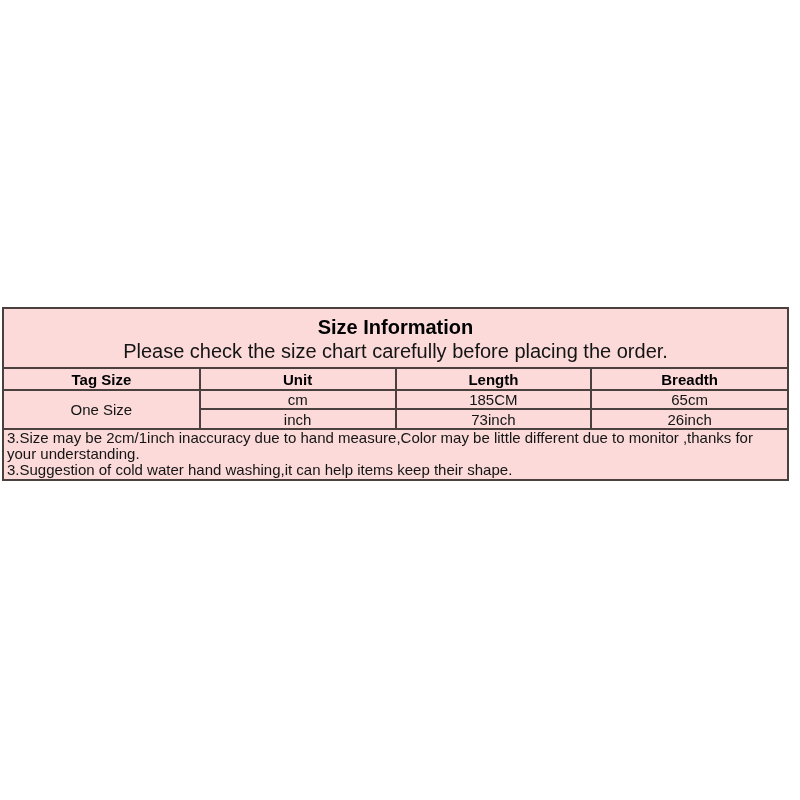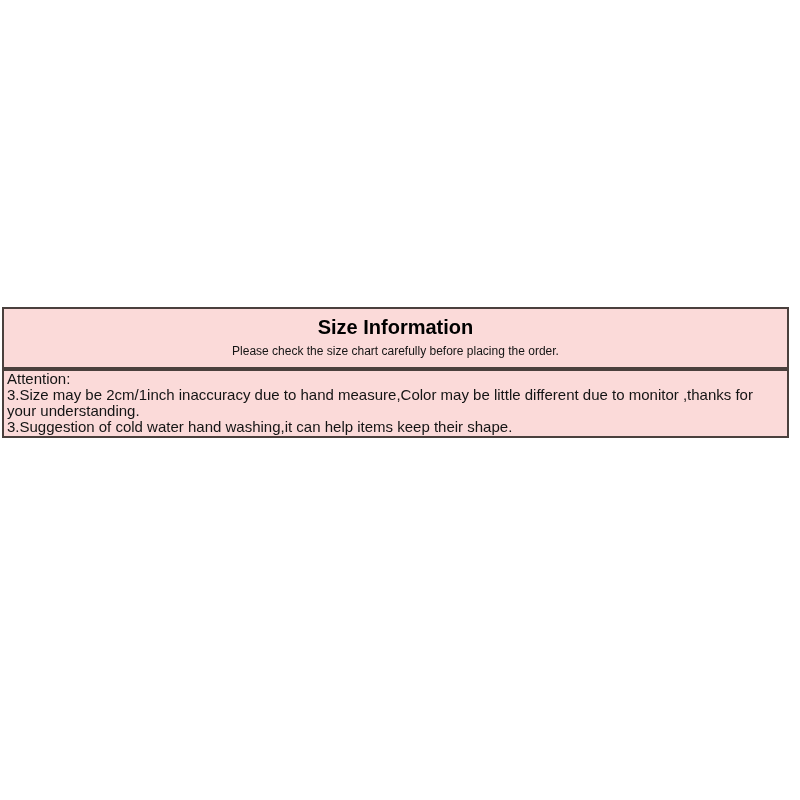--- a/index.html
+++ b/index.html
@@ -31,21 +31,21 @@
   }
   .head .title {
     padding-top: 7px;
     font-size: 20px;
     line-height: 22px;
     font-weight: bold;
     color: #000000;
   }
   .head .subtitle {
     margin-top: 4px;
-    font-size: 12px;
+    font-size: 20px;
     line-height: 18px;
     color: #141414;
   }
   table.size-table {
     width: 100%;
     border-collapse: collapse;
     border-style: hidden; 
     table-layout: fixed;
   }
   table.size-table th,
@@ -75,20 +75,42 @@
 </head>
 <body>
 
 <div class="size-card">
 
   <div class="head">
     <div class="title">Size Information</div>
     <div class="subtitle">Please check the size chart carefully before placing the order.</div>
   </div>
 
+  <table class="size-table">
+    <thead>
+      <tr class="header-row">
+        <th>Tag Size</th>
+        <th>Unit</th>
+        <th>Length</th>
+        <th>Breadth</th>
+      </tr>
+    </thead>
+    <tbody>
+      <tr class="data-row">
+        <td rowspan="2">One Size</td>
+        <td>cm</td>
+        <td>185CM</td>
+        <td>65cm</td>
+      </tr>
+      <tr class="data-row">
+        <td>inch</td>
+        <td>73inch</td>
+        <td>26inch</td>
+      </tr>
+    </tbody>
+  </table>
 
   <div class="attention">
-    <div>Attention:</div>
     <div>3.Size may be 2cm/1inch inaccuracy due to hand measure,Color may be little different due to monitor ,thanks for your understanding.</div>
     <div>3.Suggestion of cold water hand washing,it can help items keep their shape.</div>
   </div>
 
 </div>
 
 </body></html>

